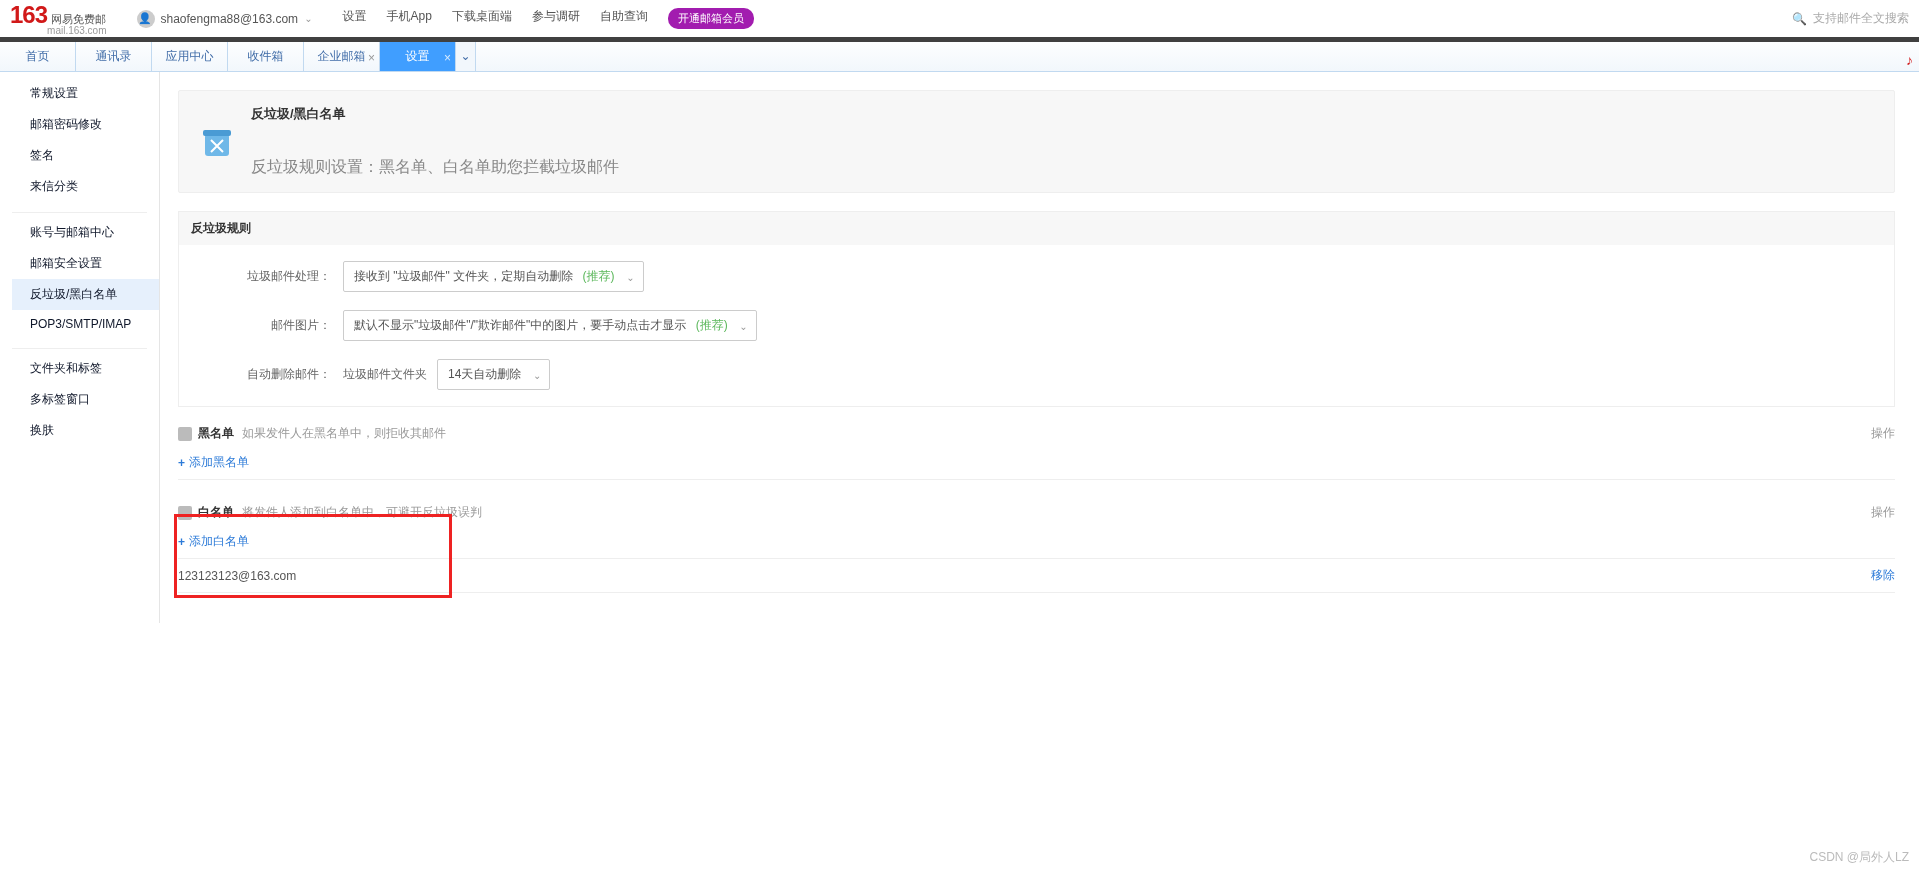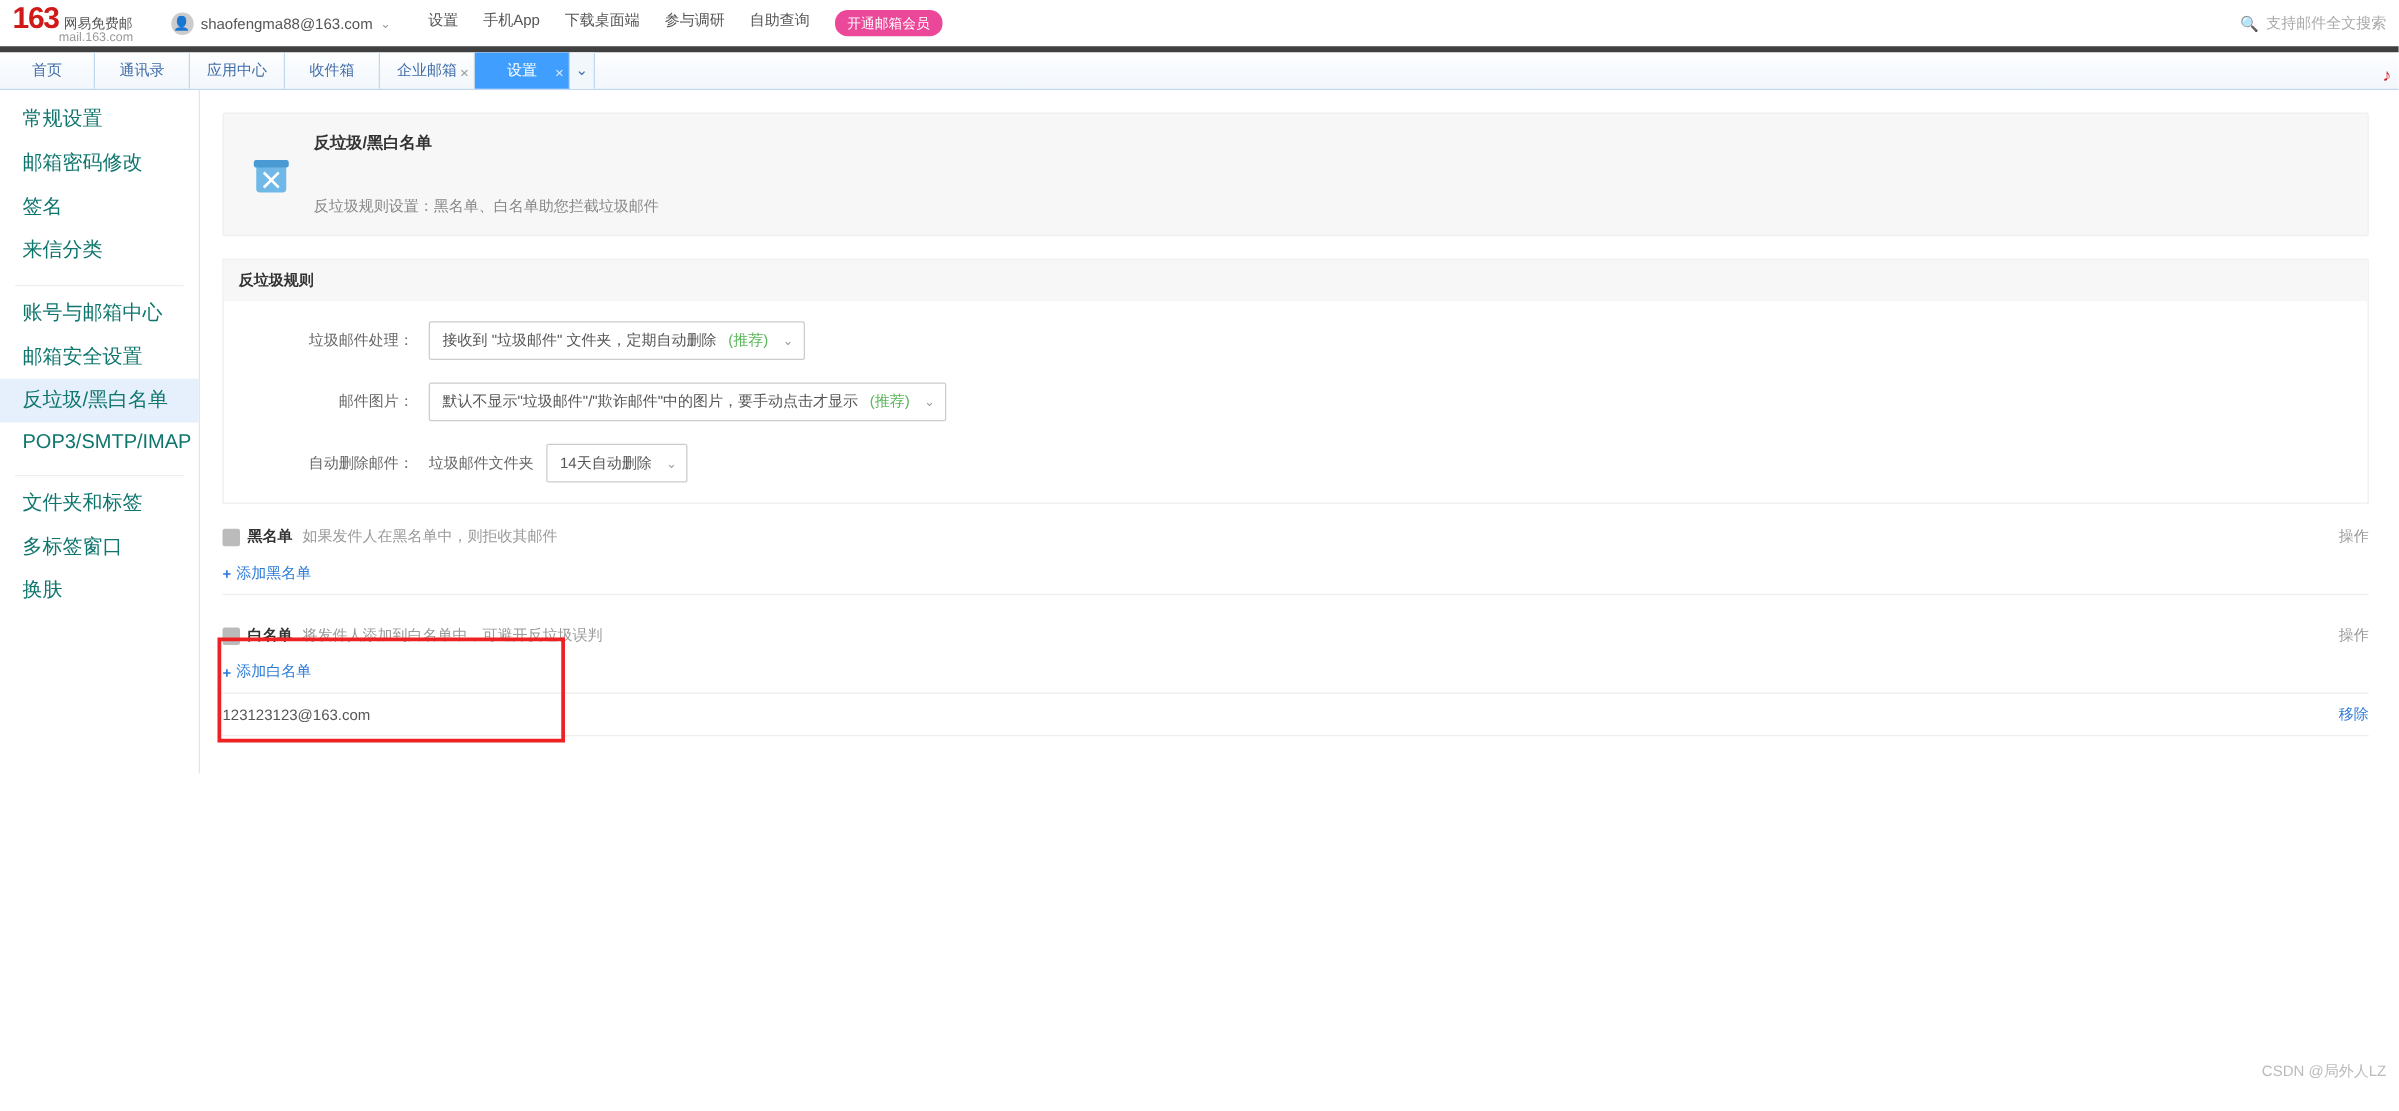--- a/index.html
+++ b/index.html
@@ -9,46 +9,46 @@
 .header { display: flex; align-items: center; height: 42px; padding: 0 10px; border-bottom: 5px solid #404040; }
 .logo { display: flex; align-items: baseline; margin-right: 30px; }
 .logo-163 { color: #d11919; font-size: 24px; font-weight: bold; font-family: Arial; letter-spacing: -1px; }
 .logo-sub { font-size: 11px; color: #555; margin-left: 4px; line-height: 1.1; font-family: Liberation Serif, serif; }
 .logo-domain { font-size: 10px; color: #999; }
 .user { display: flex; align-items: center; color: #555; font-size: 12px; cursor: pointer; }
 .avatar { width: 18px; height: 18px; border-radius: 50%; background: #ccc; margin-right: 6px; display: flex; align-items: center; justify-content: center; font-size: 11px; color: #fff; }
 .chev { margin-left: 6px; font-size: 10px; color: #999; }
 .topnav { display: flex; margin-left: 30px; gap: 20px; }
 .topnav a { color: #555; text-decoration: none; font-size: 12px; cursor: pointer; }
-.tplink.vip { background: #ec4899; color: #fff; padding: 3px 10px; border-radius: 10px; font-size: 11px; }
+.tplink.vip { background: #a21caf; color: #fff; padding: 3px 10px; border-radius: 10px; font-size: 11px; }
 .search { margin-left: auto; display: flex; align-items: center; color: #aaa; font-size: 12px; }
 .search-icon { margin-right: 6px; }
 
 
 .tabs { display: flex; height: 30px; border-bottom: 1px solid #c1d9f0; background: linear-gradient(#fdfeff,#f2f7fc); }
 .tab { width: 76px; text-align: center; line-height: 29px; font-size: 12px; color: #416da8; border-right: 1px solid #c1d9f0; cursor: pointer; position: relative; }
 .tab.active { background: #409eff; color: #fff; }
 .tab .close { position: absolute; right: 4px; top: 2px; font-size: 12px; color: rgba(255,255,255,.8); }
 .tab.extra { width: 20px; background: #f2f7fc; }
 
 
 .body { display: flex; }
 .sidebar { width: 160px; border-right: 1px solid #e5e5e5; padding-top: 6px; }
 .sidebar .grp { padding: 0 0 6px 0; }
-.sidebar .item { padding: 7px 18px; font-size: 16px; color: #0f766e; cursor: pointer; }
+.sidebar .item { padding: 7px 18px; font-size: 12px; color: #0f172a; cursor: pointer; margin-left: 12px; }
 .sidebar .item.active { background: #e6f0fc; }
 .sidebar hr { border: none; border-top: 1px solid #eee; margin: 4px 12px; }
 
 .content { flex: 1; padding: 18px 24px 30px 18px; }
 
 
 .banner { display: flex; align-items: center; background: #f7f7f7; border: 1px solid #eee; border-radius: 2px; padding: 14px 18px; margin-bottom: 18px; }
 .banner .icon { width: 40px; height: 40px; margin-right: 14px; }
 .banner h3 { font-size: 13px; margin-bottom: 4px; color: #333; }
-.banner p { font-size: 12px; color: #888; margin-top: 34px; }
+.banner p { font-size: 16px; color: #888; margin-top: 34px; }
 
 
 .section { border: 1px solid #eee; margin-bottom: 14px; }
 .section-h { background: #f7f7f7; padding: 8px 12px; font-size: 12px; font-weight: bold; color: #333; }
 .section-body { padding: 16px 20px; }
 .field { display: flex; align-items: center; margin-bottom: 18px; }
 .field:last-child { margin-bottom: 0; }
 .flabel { width: 144px; text-align: right; color: #666; font-size: 12px; padding-right: 12px; }
 .fcontrol { display: flex; align-items: center; gap: 10px; }
 .select-box { border: 1px solid #ccc; border-radius: 2px; padding: 6px 28px 6px 10px; font-size: 12px; color: #555; position: relative; background: #fff; cursor: pointer; min-width: 100px; }

